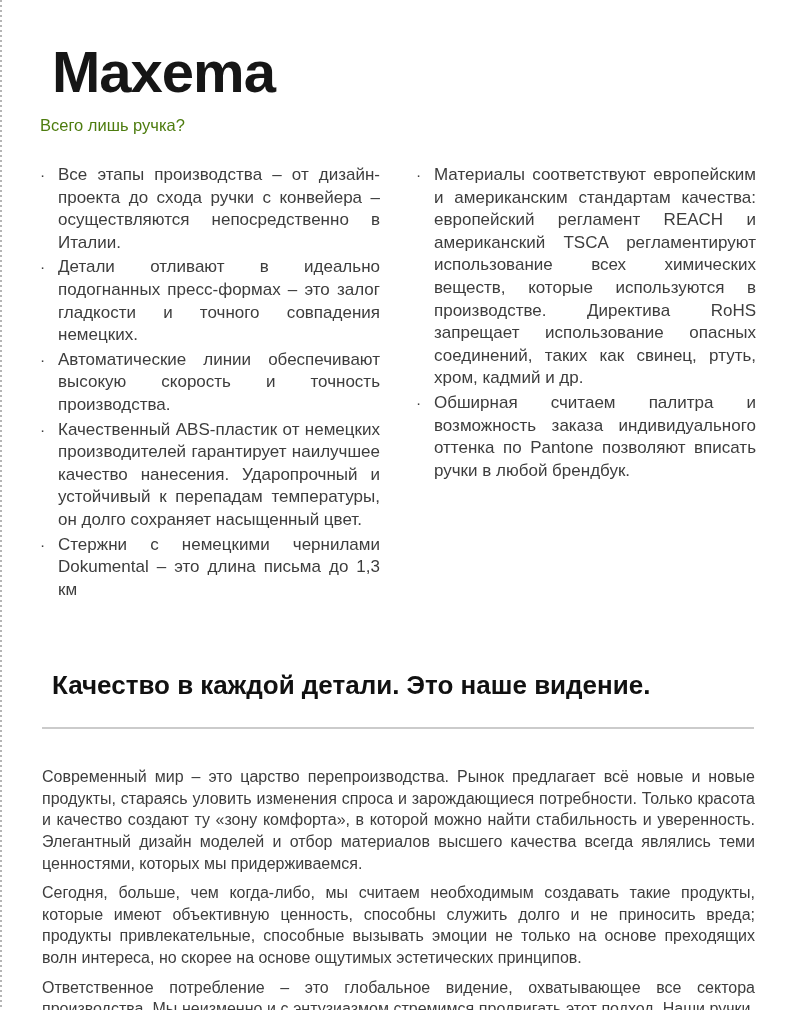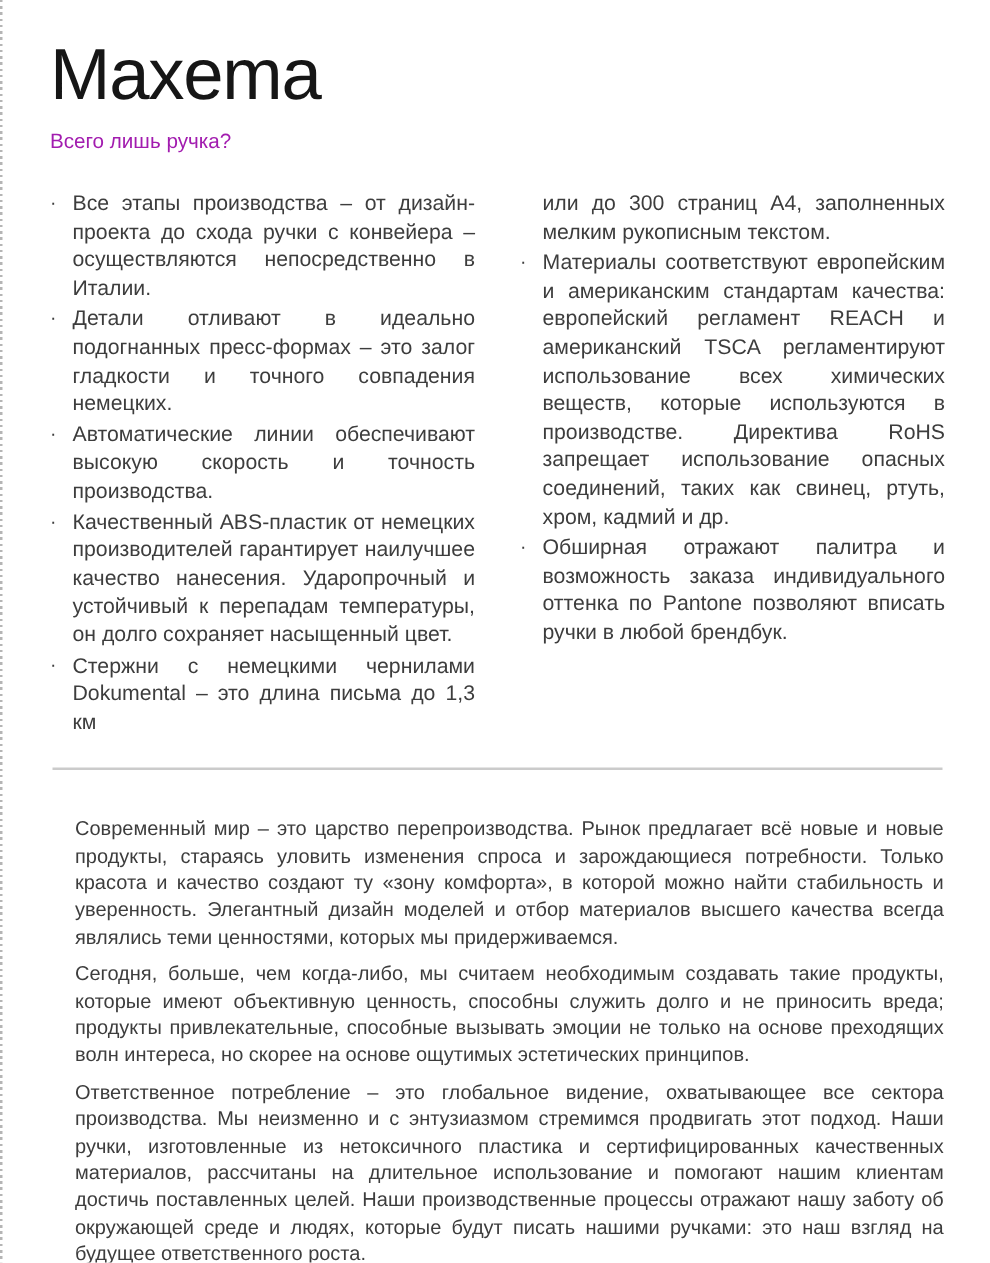--- a/index.html
+++ b/index.html
@@ -17,29 +17,29 @@
     left: 0; top: 0; bottom: 0;
     width: 2px;
     background: repeating-linear-gradient(to bottom, #b5b5b5 0 2px, transparent 2px 5px);
   }
   .content {
     padding: 28px 36px 0 40px;
   }
   .title {
     font-size: 58px;
     line-height: 64px;
-    font-weight: 400;
+    font-weight: 700;
     color: #161616;
     letter-spacing: -1px;
-    margin: 0;
+    margin: 12px;
   }
   .subtitle {
     margin-top: 12px;
     font-size: 16.5px;
-    color: #a21caf;
+    color: #4d7c0f;
   }
   .columns {
     display: flex;
     gap: 36px;
     margin-top: 29px;
   }
   .col {
     width: 340px;
   }
   .feature-item {
@@ -76,21 +76,21 @@
     border: none;
     border-top: 2px solid #cbcbcb;
     height: 0;
   }
   .paragraphs {
     margin-top: 37px;
     padding-left: 2px;
     padding-right: 1px;
   }
   .paragraphs p {
-    margin: 0 0 8px 18px;
+    margin: 0 0 8px 0;
     font-size: 16px;
     line-height: 21.6px;
     text-align: justify;
     color: #3d3d3d;
   }
 </style>
 </head>
 <body>
 
 <div class="page-edge"></div>
@@ -120,35 +120,32 @@
         <span class="ftext">Качественный ABS-пластик от немецких производителей гарантирует наилучшее качество нанесения. Ударопрочный и устойчивый к перепадам температуры, он долго сохраняет насыщенный цвет.</span>
       </div>
       <div class="feature-item">
         <span class="marker">·</span>
         <span class="ftext">Стержни с немецкими чернилами Dokumental – это длина письма до 1,3 км</span>
       </div>
     </div>
 
     <div class="col">
       <div class="feature-item">
-        <span class="marker"></span>
-        <span class="ftext">или до 300 страниц А4, заполненных мелким рукописным текстом.</span>
-      </div>
-      <div class="feature-item">
         <span class="marker">·</span>
         <span class="ftext">Материалы соответствуют европейским и американским стандартам качества: европейский регламент REACH и американский TSCA регламентируют использование всех химических веществ, которые используются в производстве. Директива RoHS запрещает использование опасных соединений, таких как свинец, ртуть, хром, кадмий и др.</span>
       </div>
       <div class="feature-item">
         <span class="marker">·</span>
-        <span class="ftext">Обширная отражают палитра и возможность заказа индивидуального оттенка по Pantone позволяют вписать ручки в любой брендбук.</span>
+        <span class="ftext">Обширная считаем палитра и возможность заказа индивидуального оттенка по Pantone позволяют вписать ручки в любой брендбук.</span>
       </div>
     </div>
 
   </div>
 
+  <div class="section-heading">Качество в каждой детали. Это наше видение.</div>
 
   <hr class="section-divider">
 
   <div class="paragraphs">
     <p>Современный мир – это царство перепроизводства. Рынок предлагает всё новые и новые продукты, стараясь уловить изменения спроса и зарождающиеся потребности. Только красота и качество создают ту «зону комфорта», в которой можно найти стабильность и уверенность. Элегантный дизайн моделей и отбор материалов высшего качества всегда являлись теми ценностями, которых мы придерживаемся.</p>
     <p>Сегодня, больше, чем когда-либо, мы считаем необходимым создавать такие продукты, которые имеют объективную ценность, способны служить долго и не приносить вреда; продукты привлекательные, способные вызывать эмоции не только на основе преходящих волн интереса, но скорее на основе ощутимых эстетических принципов.</p>
     <p>Ответственное потребление – это глобальное видение, охватывающее все сектора производства. Мы неизменно и с энтузиазмом стремимся продвигать этот подход. Наши ручки, изготовленные из нетоксичного пластика и сертифицированных качественных материалов, рассчитаны на длительное использование и помогают нашим клиентам достичь поставленных целей. Наши производственные процессы отражают нашу заботу об окружающей среде и людях, которые будут писать нашими ручками: это наш взгляд на будущее ответственного роста.</p>
   </div>
 
 </div>

